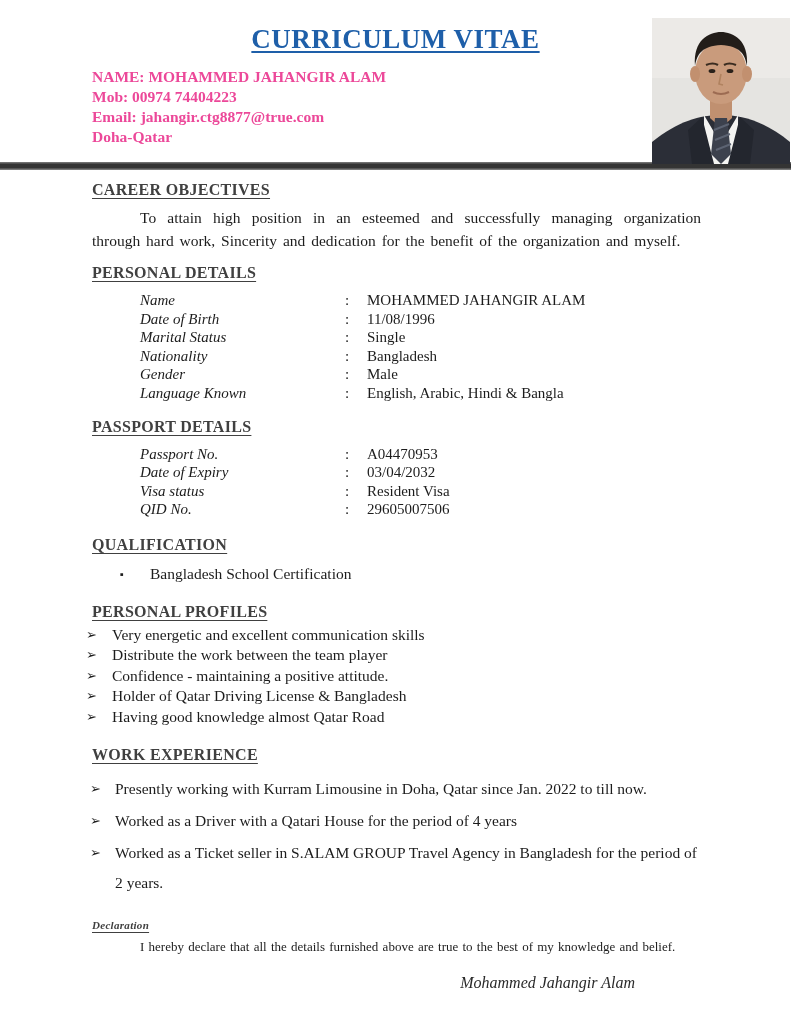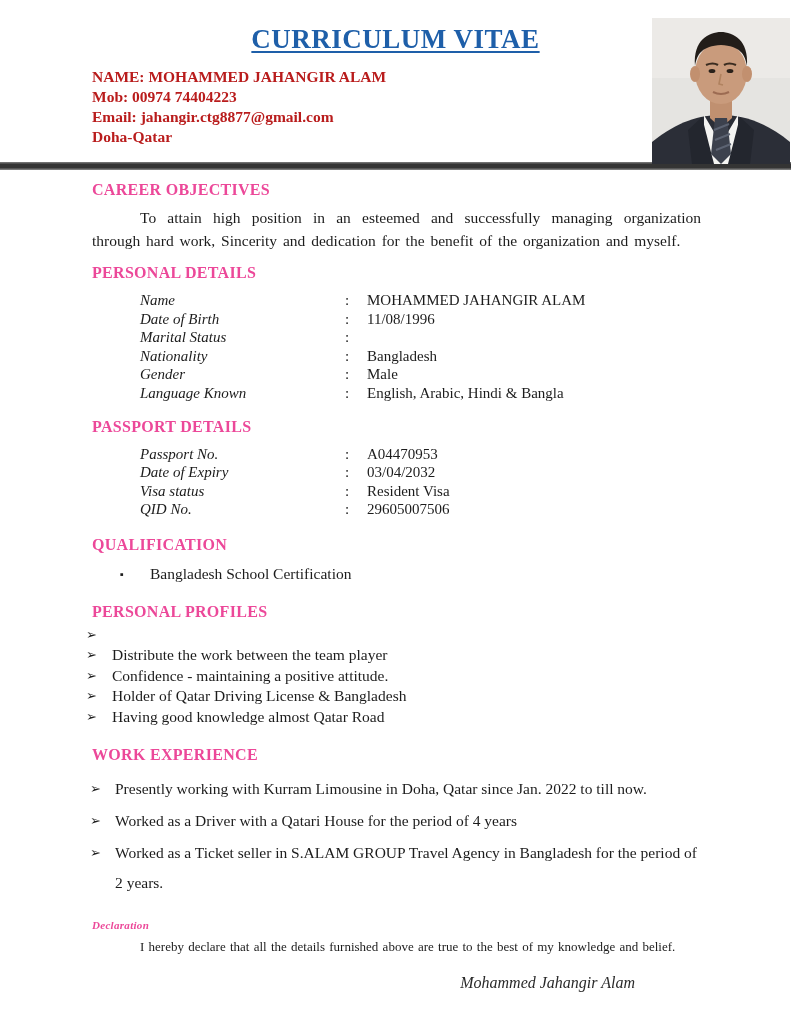--- a/index.html
+++ b/index.html
@@ -11,35 +11,35 @@
     color:#1c1c1c;
     overflow:hidden;
   }
   
   .header{position:relative;height:162px;padding-top:24px;box-sizing:border-box;}
   .cv-title{
     margin:0;text-align:center;
     font-size:27px;font-weight:bold;letter-spacing:.5px;
     color:#1e5fa9;text-decoration:underline;text-underline-offset:3px;
   }
-  .contact{margin:12px 0 16px 92px;line-height:20px;font-size:15.5px;font-weight:bold;color:#b91c1c;}
+  .contact{margin:12px 0 16px 92px;line-height:20px;font-size:15.5px;font-weight:bold;color:#ec4899;}
   .photo{
     position:absolute;top:18px;right:1px;width:138px;height:146px;
     background:#e4e3e0;overflow:hidden;
   }
   
   .rule{
     height:8px;width:100%;
     background:linear-gradient(#808080,#343434 30%,#343434 70%,#8d8d8d);
   }
   
   .content{padding:0 90px 0 92px;}
   .h{
     margin:0;font-size:16px;font-weight:bold;letter-spacing:.3px;
-    color:#ec4899;text-underline-offset:3px;
+    color:#404040;text-decoration:underline;text-underline-offset:3px;
   }
   .h-career{margin-top:11px;}
   .h-personal{margin-top:12px;}
   .h-passport{margin-top:15px;}
   .h-qual{margin-top:17px;}
   .h-profiles{margin-top:19px;}
   .h-work{margin-top:19px;}
   .h-decl{margin-top:21px;font-size:11px;font-style:italic;}
   .para{
     margin:7px 0 0 0;font-size:15.5px;line-height:23px;
@@ -74,21 +74,21 @@
 </head>
 <body>
 
 <div class="page">
 
   <div class="header">
     <h1 class="cv-title">CURRICULUM VITAE</h1>
     <div class="contact">
       <div>NAME: MOHAMMED JAHANGIR ALAM</div>
       <div>Mob: 00974 74404223</div>
-      <div>Email: jahangir.ctg8877@gmail.com</div>
+      <div>Email: jahangir.ctg8877@true.com</div>
       <div>Doha-Qatar</div>
     </div>
     <div class="photo">
       <svg width="138" height="146" viewBox="0 0 138 146" xmlns="http://www.w3.org/2000/svg">
         <rect x="0" y="0" width="138" height="146" fill="#e5e4e1"></rect>
         <rect x="0" y="0" width="138" height="60" fill="#eceae7"></rect>
 
         <path d="M0,146 L0,124 C26,103 48,97 69,97 C90,97 112,103 138,124 L138,146 Z" fill="#2b2e37"></path>
 
         <path d="M52,97 L69,126 L86,97 L86,146 L52,146 Z" fill="#f4f4f2"></path>
@@ -134,20 +134,21 @@
         <span class="dl-value">MOHAMMED JAHANGIR ALAM</span>
       </div>
       <div class="dl-row">
         <span class="dl-label">Date of Birth</span>
         <span class="dl-colon">:</span>
         <span class="dl-value">11/08/1996</span>
       </div>
       <div class="dl-row">
         <span class="dl-label">Marital Status</span>
         <span class="dl-colon">:</span>
+        <span class="dl-value">Single</span>
       </div>
       <div class="dl-row">
         <span class="dl-label">Nationality</span>
         <span class="dl-colon">:</span>
         <span class="dl-value">Bangladesh</span>
       </div>
       <div class="dl-row">
         <span class="dl-label">Gender</span>
         <span class="dl-colon">:</span>
         <span class="dl-value">Male</span>
@@ -188,20 +189,21 @@
       <div class="sq-item">
         <span class="sq-marker">▪</span>
         <span>Bangladesh School Certification</span>
       </div>
     </div>
 
     <h2 class="h h-profiles">PERSONAL PROFILES</h2>
     <div class="arrow-list">
       <div class="arrow-item">
         <span class="arrow-marker">➢</span>
+        <span>Very energetic and excellent communication skills</span>
       </div>
       <div class="arrow-item">
         <span class="arrow-marker">➢</span>
         <span>Distribute the work between the team  player</span>
       </div>
       <div class="arrow-item">
         <span class="arrow-marker">➢</span>
         <span>Confidence - maintaining a positive attitude.</span>
       </div>
       <div class="arrow-item">

